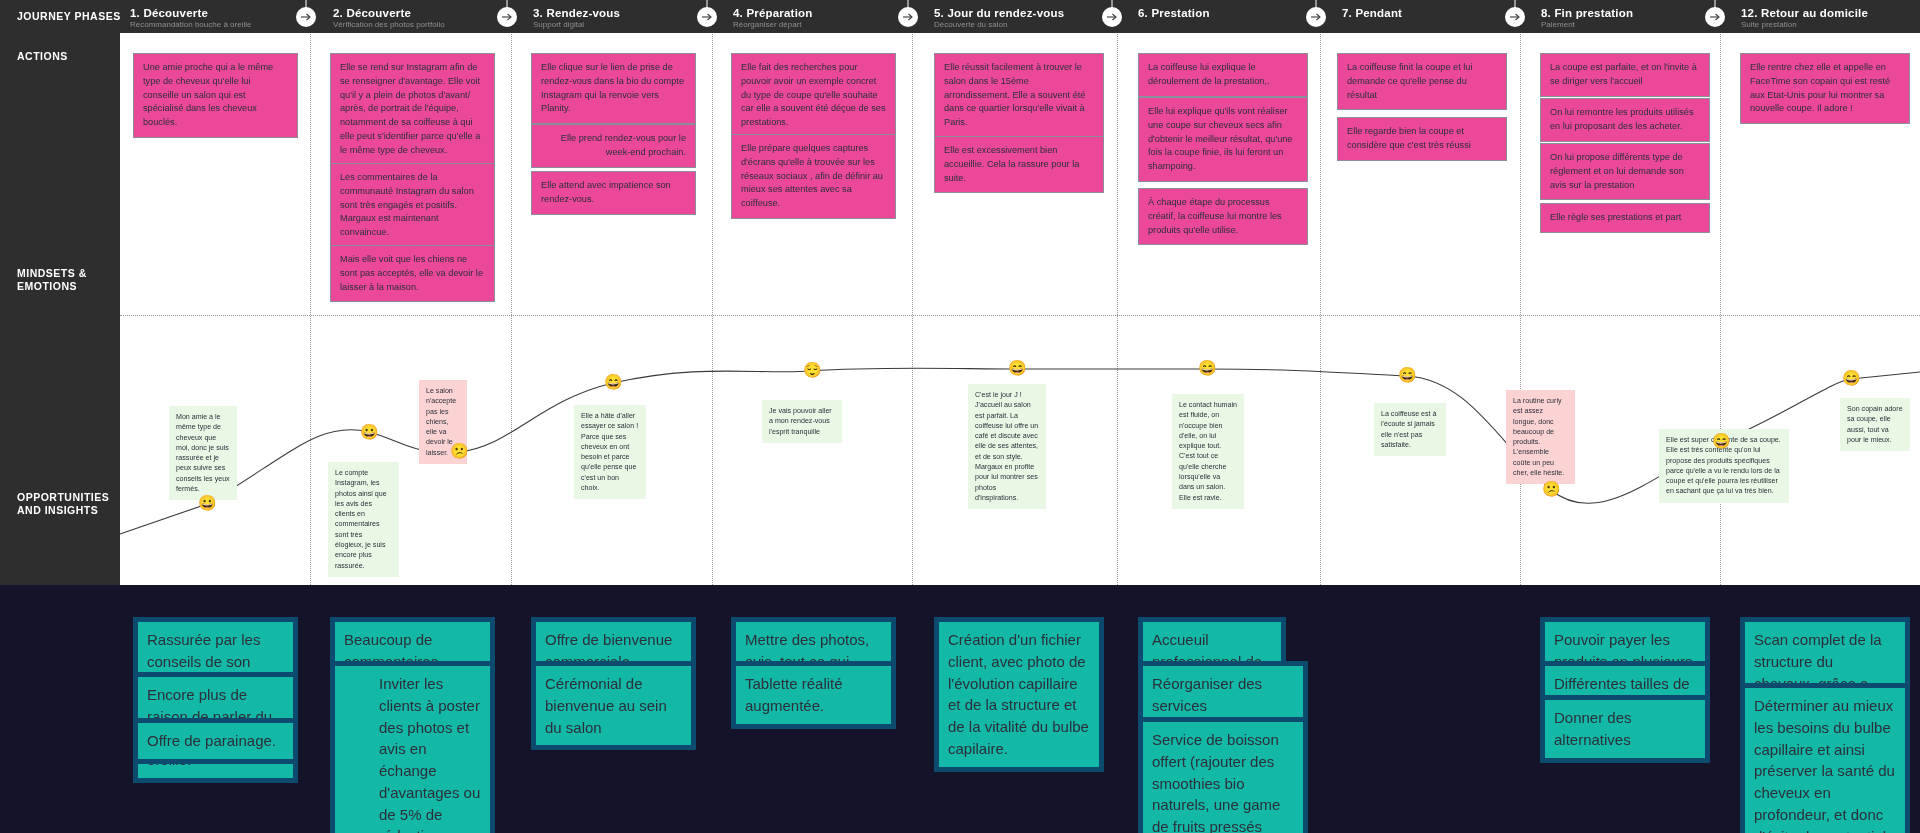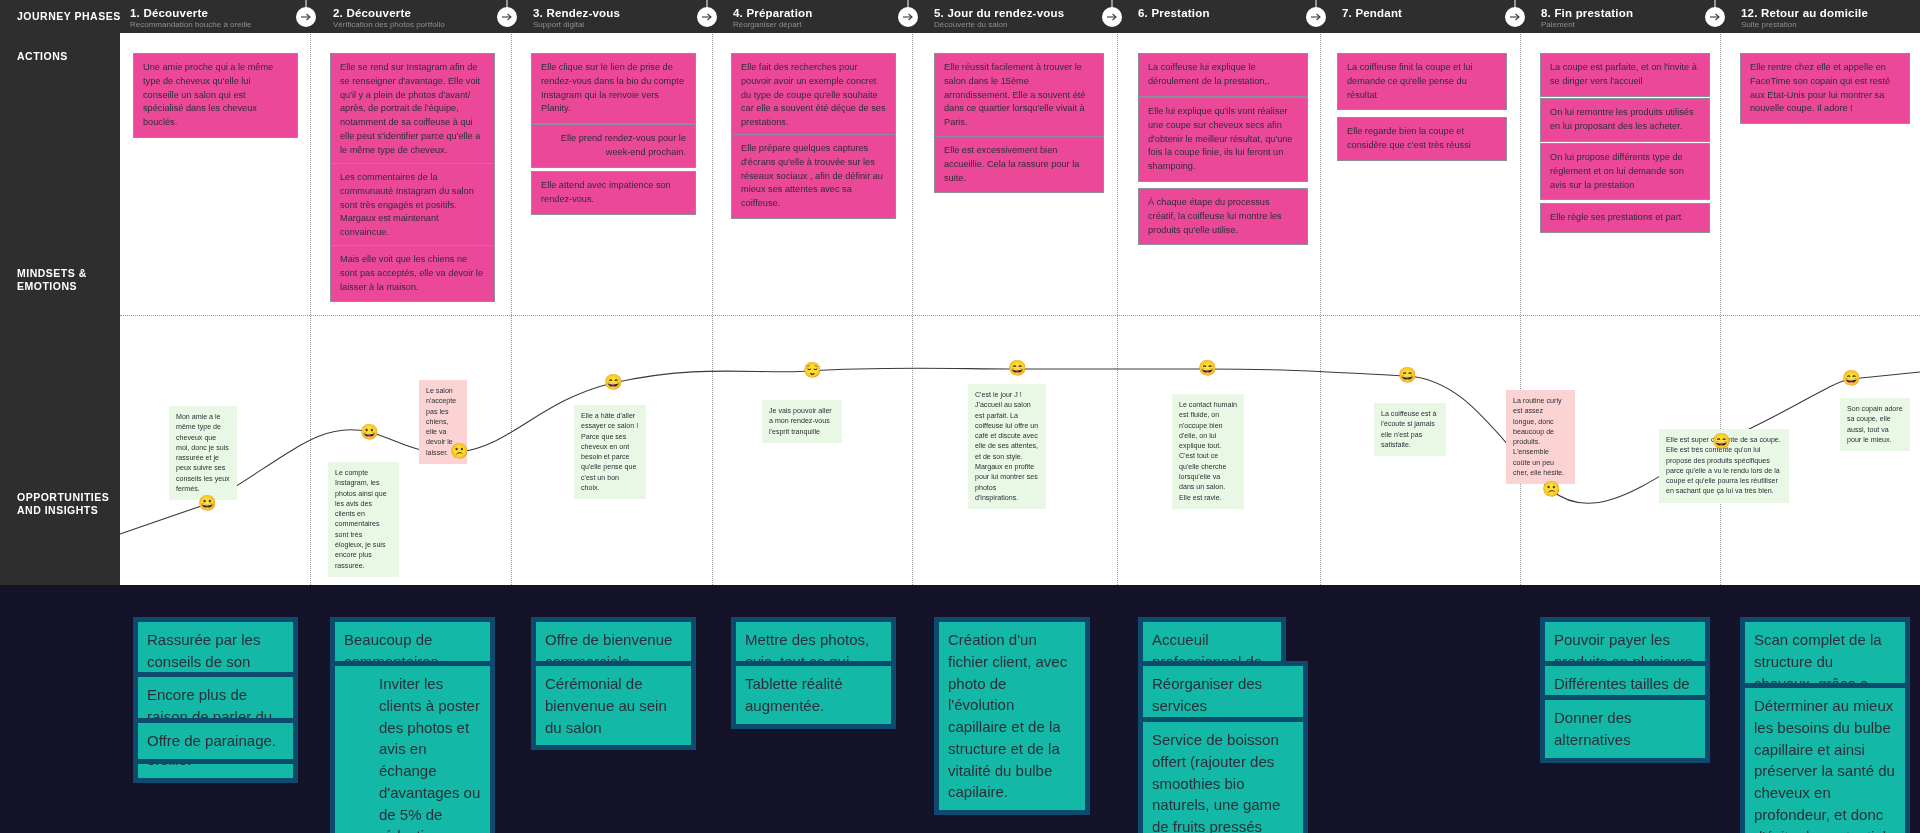--- a/index.html
+++ b/index.html
@@ -297,21 +297,21 @@
   <div id="opp-cards">
       <div class="opp" style="left: 133px; top: 617px; width: 165px; min-height: 48px;">Rassurée par les conseils de son amie qui a le même type de cheveux qu'elle.</div>
       <div class="opp" style="left: 133px; top: 672px; width: 165px; min-height: 36px;">Encore plus de raison de parler du salon en bouche à oreille.</div>
       <div class="opp" style="left: 133px; top: 718px; width: 165px; min-height: 25px;">Offre de parainage.</div>
       <div class="opp" style="left: 330px; top: 617px; width: 165px; min-height: 36px;">Beaucoup de commentaires positifs sur Instagram</div>
       <div class="opp" style="left: 330px; top: 661px; width: 165px; min-height: 60px; padding-left: 44px;">Inviter les clients à poster des photos et avis en échange d'avantages ou de 5% de réduction</div>
       <div class="opp" style="left: 531px; top: 617px; width: 165px; min-height: 36px;">Offre de bienvenue commerciale</div>
       <div class="opp" style="left: 531px; top: 661px; width: 165px; min-height: 36px;">Cérémonial de bienvenue au sein du salon</div>
       <div class="opp" style="left: 731px; top: 617px; width: 165px; min-height: 36px;">Mettre des photos, avis, tout ce qui génère de l'inspiration</div>
       <div class="opp" style="left: 731px; top: 661px; width: 165px; min-height: 25px;">Tablette réalité augmentée.</div>
-      <div class="opp" style="left: 934px; top: 617px; width: 156px; min-height: 68px;">Création d'un fichier client, avec photo de l'évolution capillaire et de la structure et de la vitalité du bulbe capilaire.</div>
+      <div class="opp" style="left: 934px; top: 617px; width: 170px; min-height: 68px;">Création d'un fichier client, avec photo de l'évolution capillaire et de la structure et de la vitalité du bulbe capilaire.</div>
       <div class="opp" style="left: 1138px; top: 617px; width: 148px; min-height: 36px;">Accueuil professionnel de qualité</div>
       <div class="opp" style="left: 1138px; top: 661px; width: 170px; min-height: 48px;">Réorganiser des services complémentaires pendant l'attente à l'accueil</div>
       <div class="opp" style="left: 1138px; top: 717px; width: 170px; min-height: 60px;">Service de boisson offert (rajouter des smoothies bio naturels,  une game de fruits pressés naturels etc.)</div>
       <div class="opp" style="left: 1540px; top: 617px; width: 170px; min-height: 36px;">Pouvoir payer les produits en plusieurs fois</div>
       <div class="opp" style="left: 1540px; top: 661px; width: 170px; min-height: 25px;">Différentes tailles de produits</div>
       <div class="opp" style="left: 1540px; top: 695px; width: 170px; min-height: 25px;">Donner des alternatives</div>
       <div class="opp" style="left: 1740px; top: 617px; width: 170px; min-height: 48px;">Scan complet de la structure du cheveux, grâce a une machine nouvelle génération.</div>
       <div class="opp" style="left: 1740px; top: 673px; width: 170px; min-height: 80px; margin-top: 10px;">Déterminer au mieux les besoins du bulbe capillaire et ainsi préserver la santé du cheveux en profondeur, et donc d'éviter les potentiels problèmes capillaires.</div>
     </div>
 

